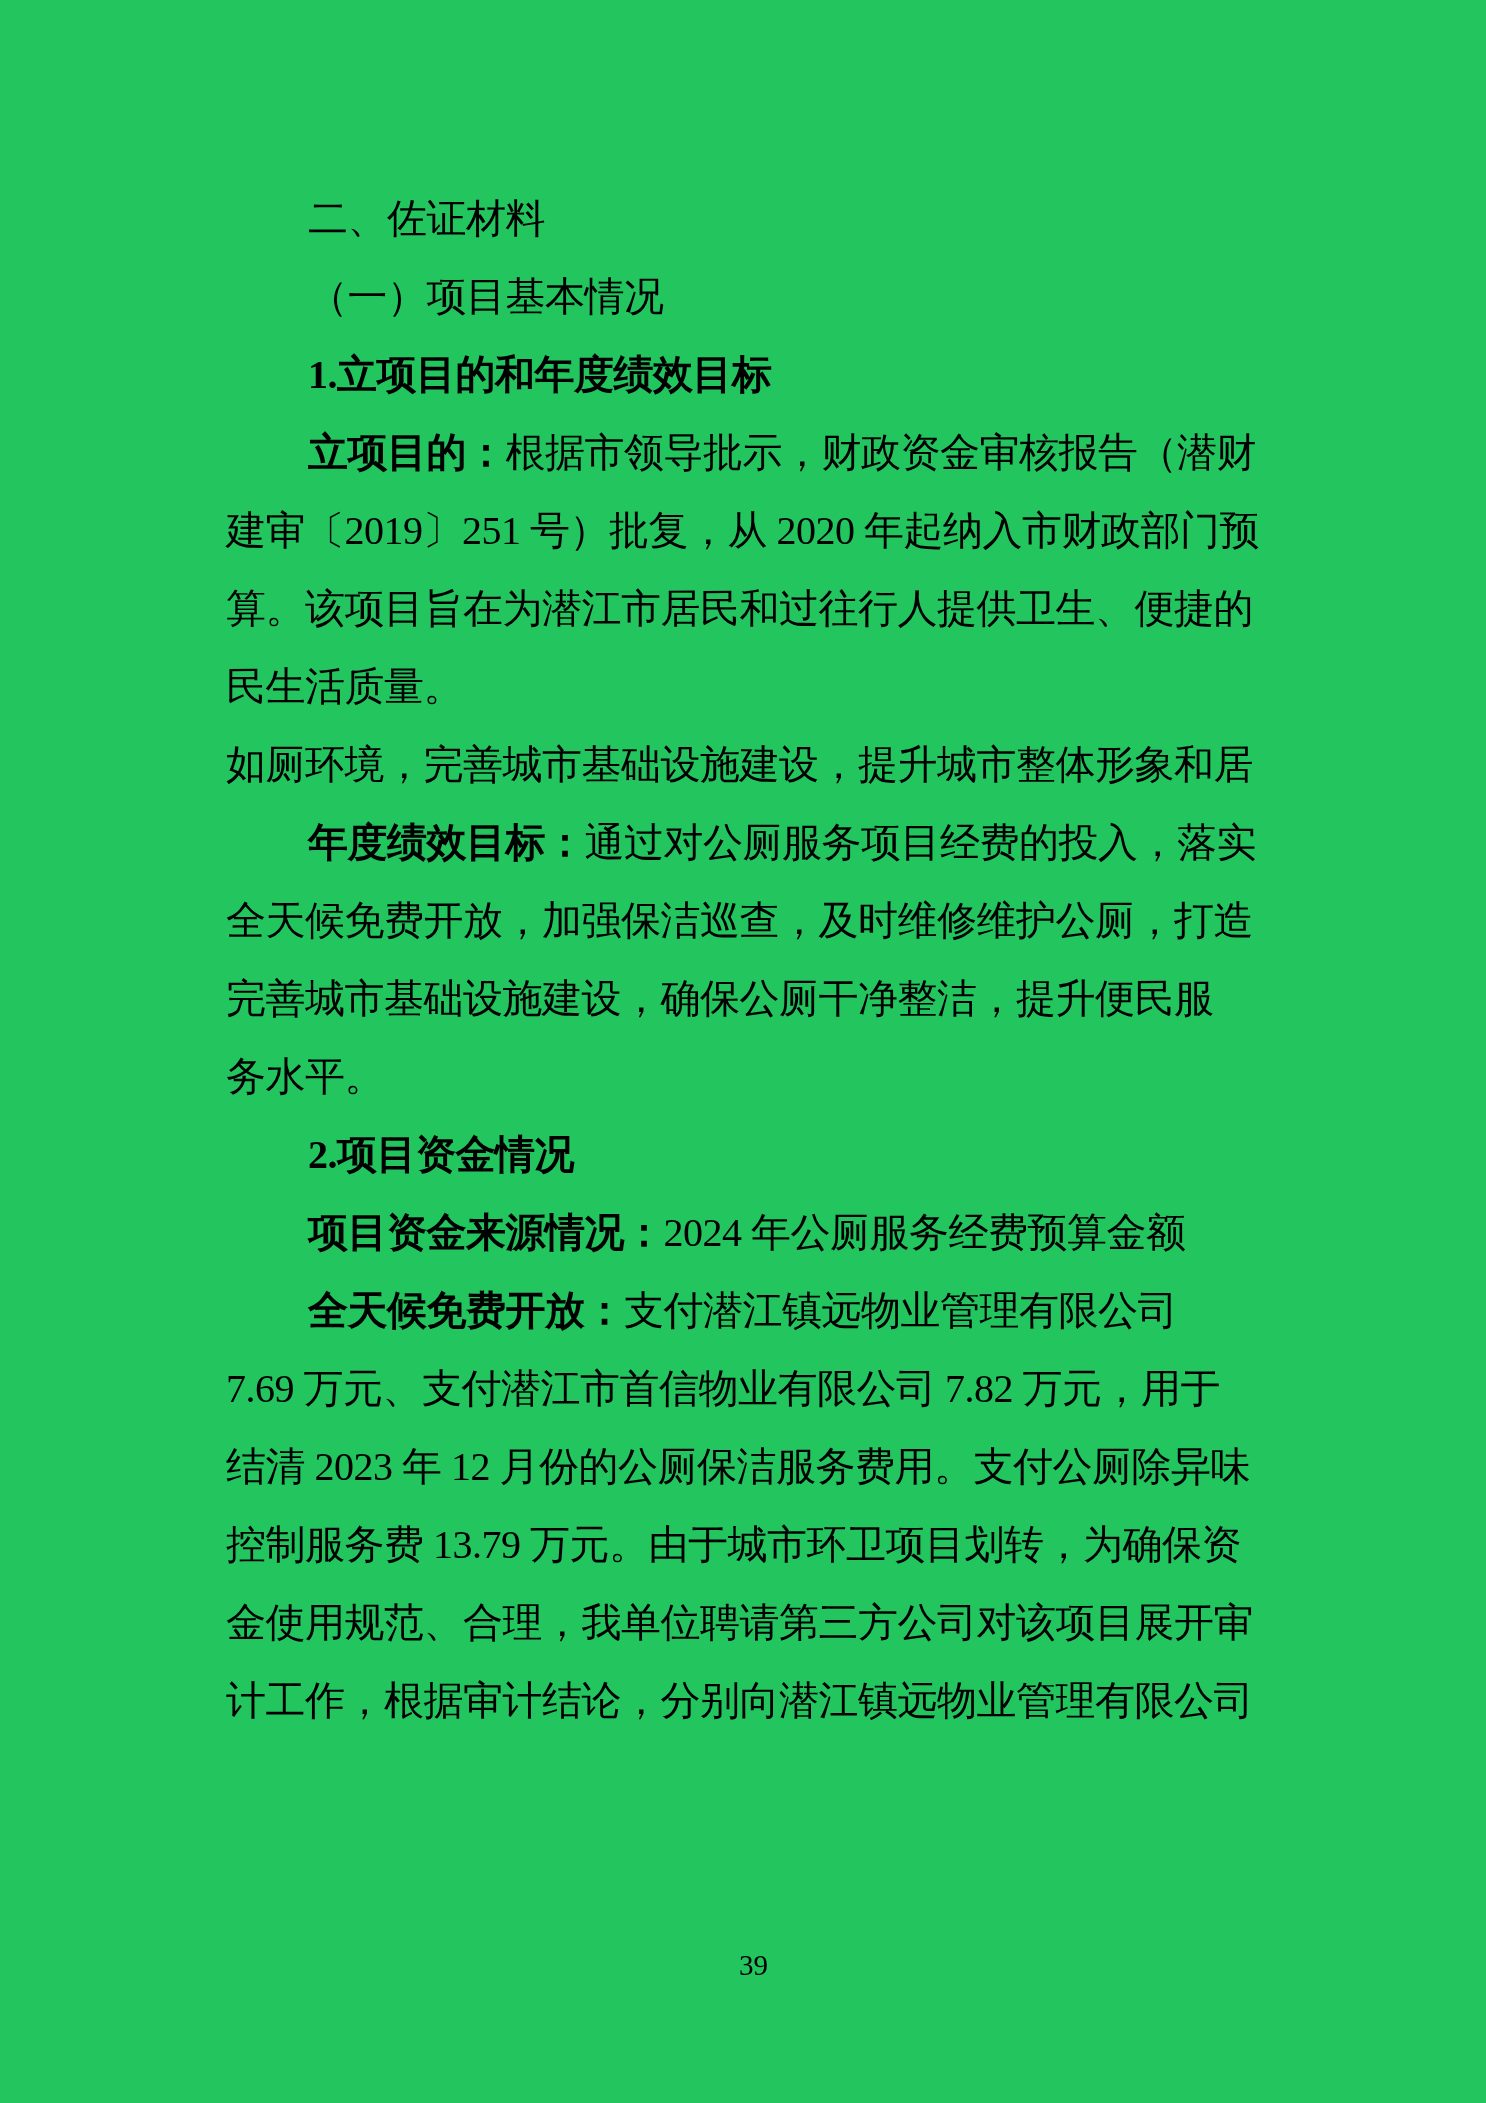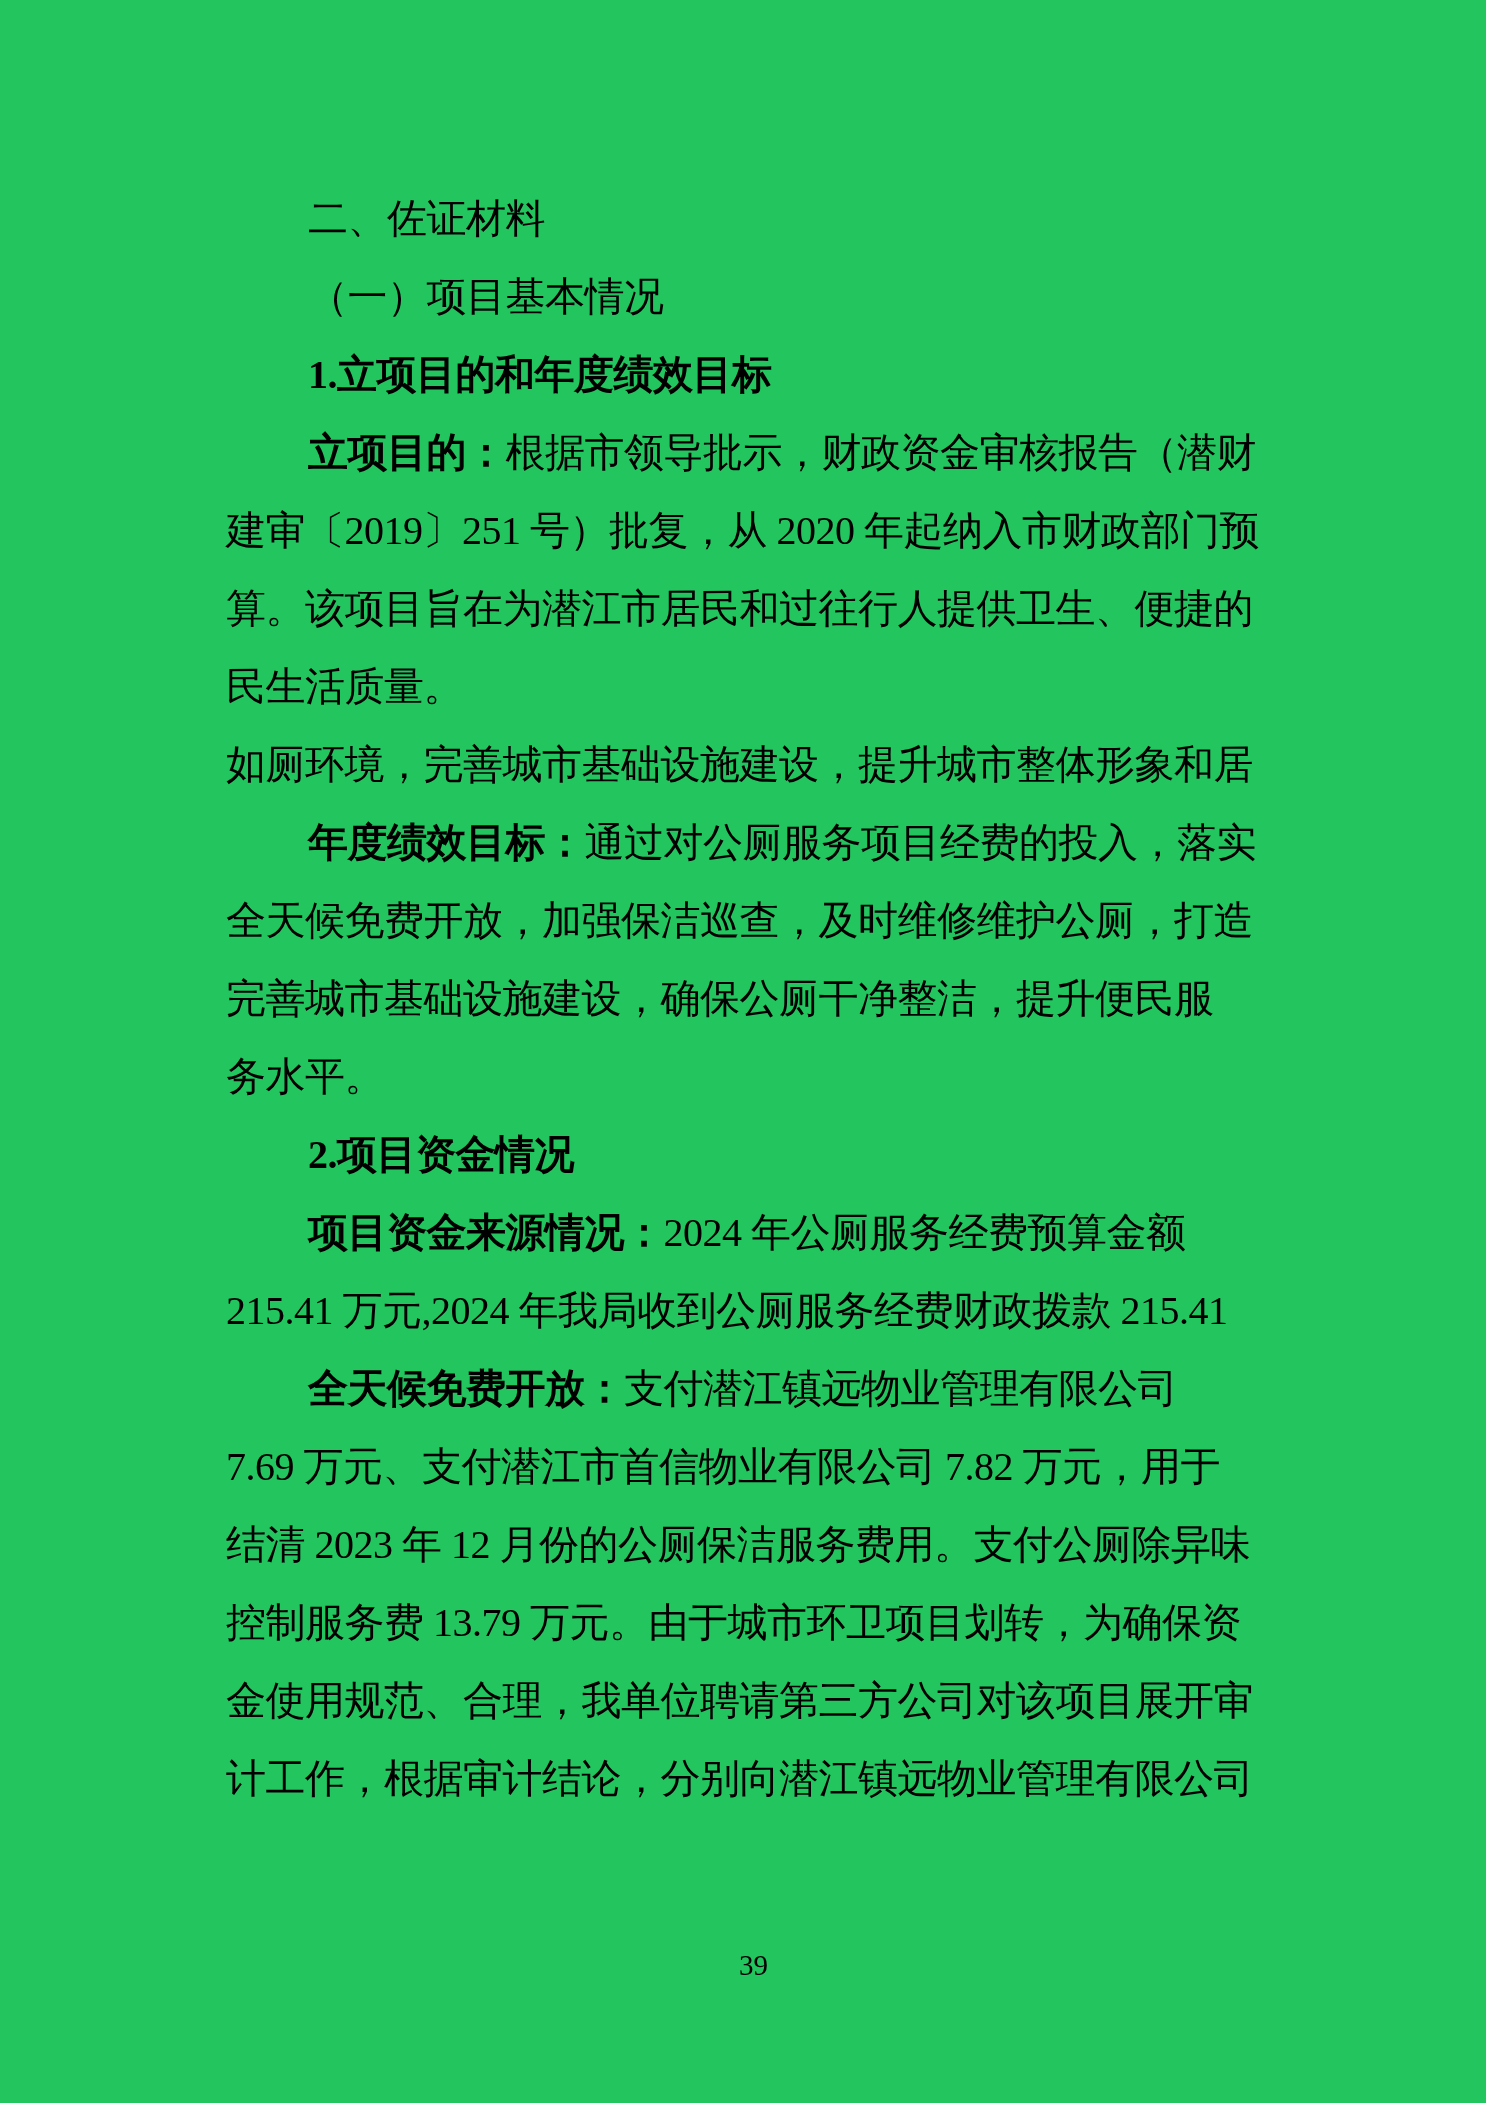--- a/index.html
+++ b/index.html
@@ -63,21 +63,20 @@
       <div class="line"><span>建审〔2019〕251 号）批复，从 2020 年起纳入市财政部门预</span></div>
       <div class="line"><span>算。该项目旨在为潜江市居民和过往行人提供卫生、便捷的</span></div>
       <div class="line"><span>民生活质量。</span></div>
       <div class="line"><span>如厕环境，完善城市基础设施建设，提升城市整体形象和居</span></div>
       <div class="line indent"><span class="seg-bold">年度绩效目标：</span><span>通过对公厕服务项目经费的投入，落实</span></div>
       <div class="line"><span>全天候免费开放，加强保洁巡查，及时维修维护公厕，打造</span></div>
       <div class="line"><span>完善城市基础设施建设，确保公厕干净整洁，提升便民服</span></div>
       <div class="line"><span>务水平。</span></div>
       <div class="line indent"><span class="seg-bold">2.项目资金情况</span></div>
       <div class="line indent"><span class="seg-bold">项目资金来源情况：</span><span>2024 年公厕服务经费预算金额</span></div>
-      <div class="line"><span>215.41 万元,2024 年我局收到公厕服务经费财政拨款 215.41</span></div>
       <div class="line indent"><span class="seg-bold">全天候免费开放：</span><span>支付潜江镇远物业管理有限公司</span></div>
       <div class="line"><span>7.69 万元、支付潜江市首信物业有限公司 7.82 万元，用于</span></div>
       <div class="line"><span>结清 2023 年 12 月份的公厕保洁服务费用。支付公厕除异味</span></div>
       <div class="line"><span>控制服务费 13.79 万元。由于城市环卫项目划转，为确保资</span></div>
       <div class="line"><span>金使用规范、合理，我单位聘请第三方公司对该项目展开审</span></div>
       <div class="line"><span>计工作，根据审计结论，分别向潜江镇远物业管理有限公司</span></div>
     </main>
   <footer class="page-footer">
     <span>39</span>
   </footer>

